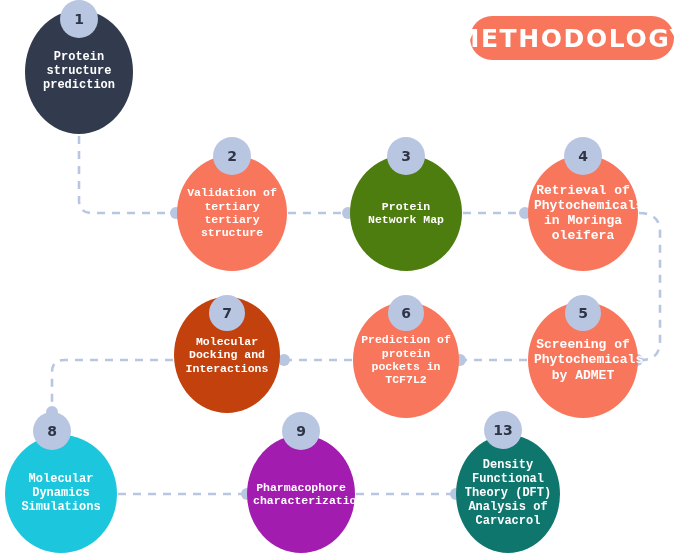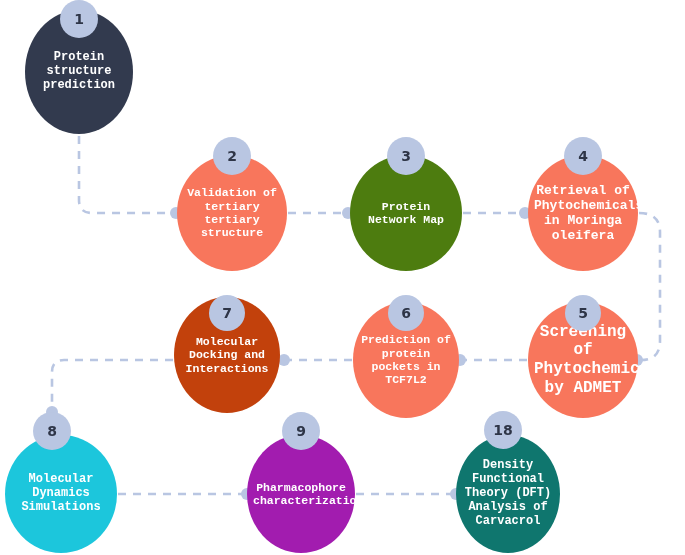--- a/index.html
+++ b/index.html
@@ -90,20 +90,23 @@
       <path d="M 352 360 L 288 360" fill="none" stroke="#b9c6e2" stroke-width="2.6" stroke-dasharray="8 7" stroke-linecap="butt"></path>
       <circle cx="284" cy="360" r="6" fill="#b9c6e2"></circle>
       <path d="M 173 360 L 64 360 Q 52 360 52 372 L 52 408" fill="none" stroke="#b9c6e2" stroke-width="2.6" stroke-dasharray="8 7" stroke-linecap="butt"></path>
       <circle cx="52" cy="412" r="6" fill="#b9c6e2"></circle>
       <path d="M 118 494 L 243 494" fill="none" stroke="#b9c6e2" stroke-width="2.6" stroke-dasharray="8 7" stroke-linecap="butt"></path>
       <circle cx="247" cy="494" r="6" fill="#b9c6e2"></circle>
       <path d="M 356 494 L 452 494" fill="none" stroke="#b9c6e2" stroke-width="2.6" stroke-dasharray="8 7" stroke-linecap="butt"></path>
       <circle cx="456" cy="494" r="6" fill="#b9c6e2"></circle>
     </svg>
 
+  <div class="title-pill" style="left: 470px; top: 16px; width: 204px; height: 44px; background: rgb(248, 118, 92); color: rgb(255, 255, 255);">
+    <span>METHODOLOGY</span>
+  </div>
 
   <div id="nodes">
       <div class="node">
         <div class="bubble" style="left: 25px; top: 10px; width: 108px; height: 124px; background: rgb(50, 58, 78); font-size: 12px;">
           <span class="bubble-text">Protein structure prediction</span>
         </div>
         <div class="badge" style="left: 60px; top: 0px; width: 38px; height: 38px; background: rgb(185, 198, 226);">
           <span>1</span>
         </div>
       </div>
@@ -125,21 +128,21 @@
       </div>
       <div class="node">
         <div class="bubble" style="left: 528px; top: 155px; width: 110px; height: 116px; background: rgb(248, 118, 92); font-size: 13px;">
           <span class="bubble-text">Retrieval of Phytochemicals in Moringa oleifera</span>
         </div>
         <div class="badge" style="left: 564px; top: 137px; width: 38px; height: 38px; background: rgb(185, 198, 226);">
           <span>4</span>
         </div>
       </div>
       <div class="node">
-        <div class="bubble" style="left: 528px; top: 302px; width: 110px; height: 116px; background: rgb(248, 118, 92); font-size: 16px;">
+        <div class="bubble" style="left: 528px; top: 302px; width: 110px; height: 116px; background: rgb(248, 118, 92); font-size: 13px;">
           <span class="bubble-text">Screening of Phytochemicals by ADMET</span>
         </div>
         <div class="badge" style="left: 565px; top: 295px; width: 36px; height: 36px; background: rgb(185, 198, 226);">
           <span>5</span>
         </div>
       </div>
       <div class="node">
         <div class="bubble" style="left: 353px; top: 302px; width: 106px; height: 116px; background: rgb(248, 118, 92); font-size: 11.5px;">
           <span class="bubble-text">Prediction of protein pockets in TCF7L2</span>
         </div>
@@ -169,18 +172,18 @@
         </div>
         <div class="badge" style="left: 282px; top: 412px; width: 38px; height: 38px; background: rgb(185, 198, 226);">
           <span>9</span>
         </div>
       </div>
       <div class="node">
         <div class="bubble" style="left: 456px; top: 435px; width: 104px; height: 118px; background: #0f766e; font-size: 12px;">
           <span class="bubble-text">Density Functional Theory (DFT) Analysis of Carvacrol</span>
         </div>
         <div class="badge" style="left: 484px; top: 411px; width: 38px; height: 38px; background: rgb(185, 198, 226);">
-          <span>18</span>
+          <span>13</span>
         </div>
       </div>
     </div>
 
 </div>
 
 </body></html>

